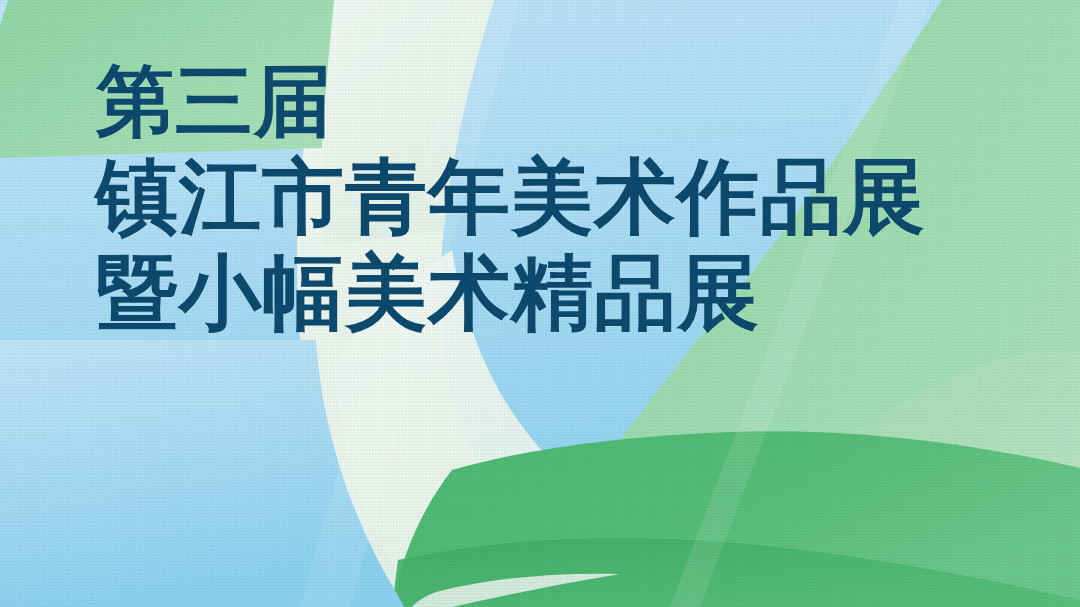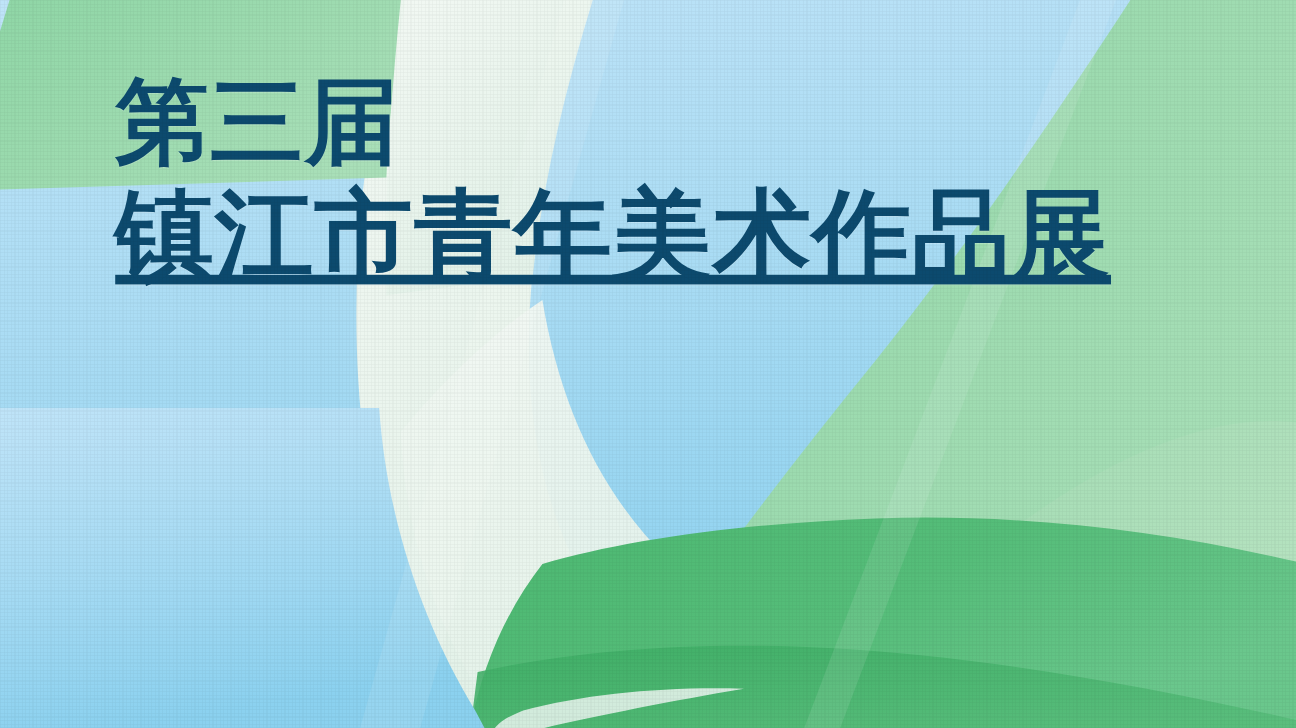--- a/index.html
+++ b/index.html
@@ -48,21 +48,20 @@
   }
 
   .tline-1 {
     font-size: 78px;
     margin-bottom: 16px;
   }
 
   .tline-2 {
     font-size: 82px;
     margin-bottom: 14px;
-    text-decoration: underline;
   }
 
   .tline-3 {
     font-size: 82px;
   }
 
   
   #grain {
     position: absolute;
     inset: 0;
@@ -203,17 +202,18 @@
     <g opacity="0.10">
       <path d="M 470,0 L 520,0 L 350,607 L 300,607 Z" fill="#ffffff"></path>
       <path d="M 900,0 L 930,0 L 700,607 L 670,607 Z" fill="#ffffff"></path>
     </g>
 
   </svg>
 
   <div id="title-block">
     <span class="tline tline-1">第三届</span>
     <span class="tline tline-2">镇江市青年美术作品展</span>
+    <span class="tline tline-3">暨小幅美术精品展</span>
   </div>
 
   <div id="grain"></div>
 
 </div>
 
 </body></html>

